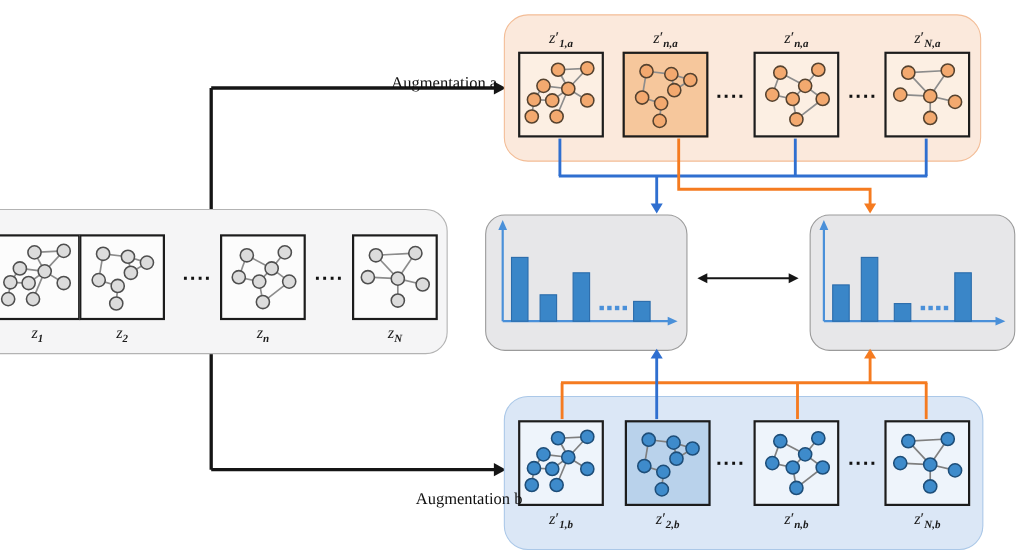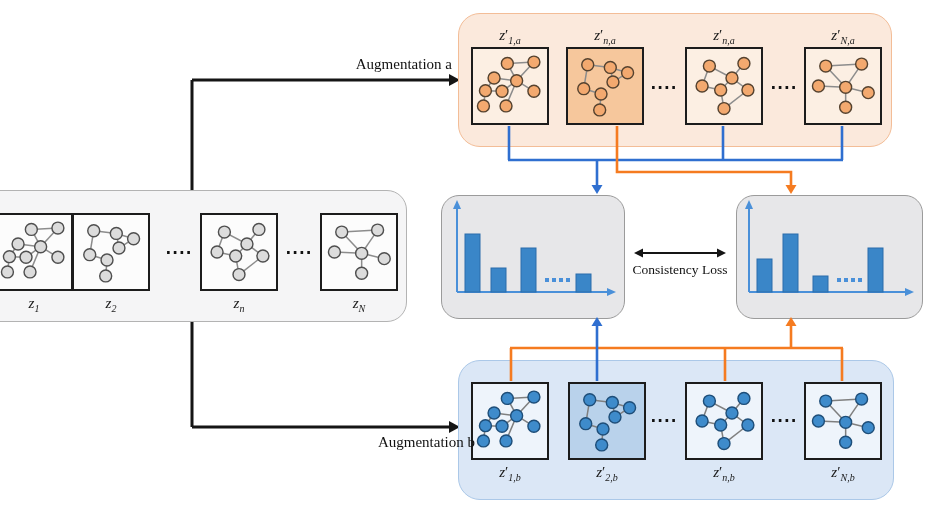--- a/index.html
+++ b/index.html
@@ -4,26 +4,26 @@
 <style>
   html,body{margin:0;padding:0;background:#fff;}
   .canvas{position:relative;width:933px;height:507px;background:#ffffff;overflow:hidden;
           font-family:"Liberation Serif", serif;}
   svg.layer{position:absolute;left:0;top:0;pointer-events:none;}
   .panel{position:absolute;border-radius:22px;border:1.5px solid #ccc;}
   .cell{position:absolute;display:flex;flex-direction:column;align-items:center;}
   .thumb{width:78px;height:78px;box-sizing:border-box;border:2px solid #1c1c1c;}
   .thumb svg{display:block;width:100%;height:100%;}
   .mlabel{font-style:italic;font-size:15px;color:#1a1a1a;line-height:24px;height:24px;}
-  .mlabel sub{font-size:10px;font-style:italic;}
+  .mlabel sub{font-size:10px;font-style:italic;font-weight:bold;}
   .mlabel .pr{font-style:normal;}
   .dots{position:absolute;font-family:"DejaVu Sans",sans-serif;font-weight:900;
         font-size:15px;letter-spacing:1px;color:#111;transform:translate(-50%,-50%);}
   .histbox{position:absolute;border-radius:18px;}
-  .caption{position:absolute;font-size:15px;color:#111;}
+  .caption{position:absolute;font-size:15px;color:#111;margin-top:12px;}
   #consistency{width:150px;text-align:center;font-size:13.5px;}
 </style>
 </head>
 <body>
 
 <div class="canvas">
 
   <svg class="layer" width="933" height="507">
     <g class="blk" fill="none" stroke-width="3" stroke="#151515">
       <path d="M192,80 V427"></path>
@@ -339,21 +339,20 @@
         <rect x="131" y="52" width="15" height="44" fill="#3a86c8" stroke="#2a6cab" stroke-width="1"></rect>
         <rect x="100" y="82" width="4" height="4" fill="#4a90d9"></rect>
         <rect x="107" y="82" width="4" height="4" fill="#4a90d9"></rect>
         <rect x="114" y="82" width="4" height="4" fill="#4a90d9"></rect>
         <rect x="121" y="82" width="4" height="4" fill="#4a90d9"></rect>
       </svg>
   </div>
 
   <div class="caption" style="right:481px;top:56px;">Augmentation a</div>
   <div class="caption" style="right:458px;top:434px;">Augmentation b</div>
-  <div class="caption" id="consistency" style="left:605px;top:262px;">Consistency Loss</div>
 
   <svg class="layer" width="933" height="507">
     <g class="c-blue" fill="none" stroke-width="2.6" stroke="#2f6fd0">
       <path d="M509,126 V160"></path>
         <path d="M723,126 V160"></path>
         <path d="M842,126 V160"></path>
       <path d="M508,160 H843"></path>
         <path d="M597,160 V186"></path>
     </g>
     <polygon class="c-blue-f" points="591.5,185 602.5,185 597,194" fill="#2f6fd0"></polygon>

